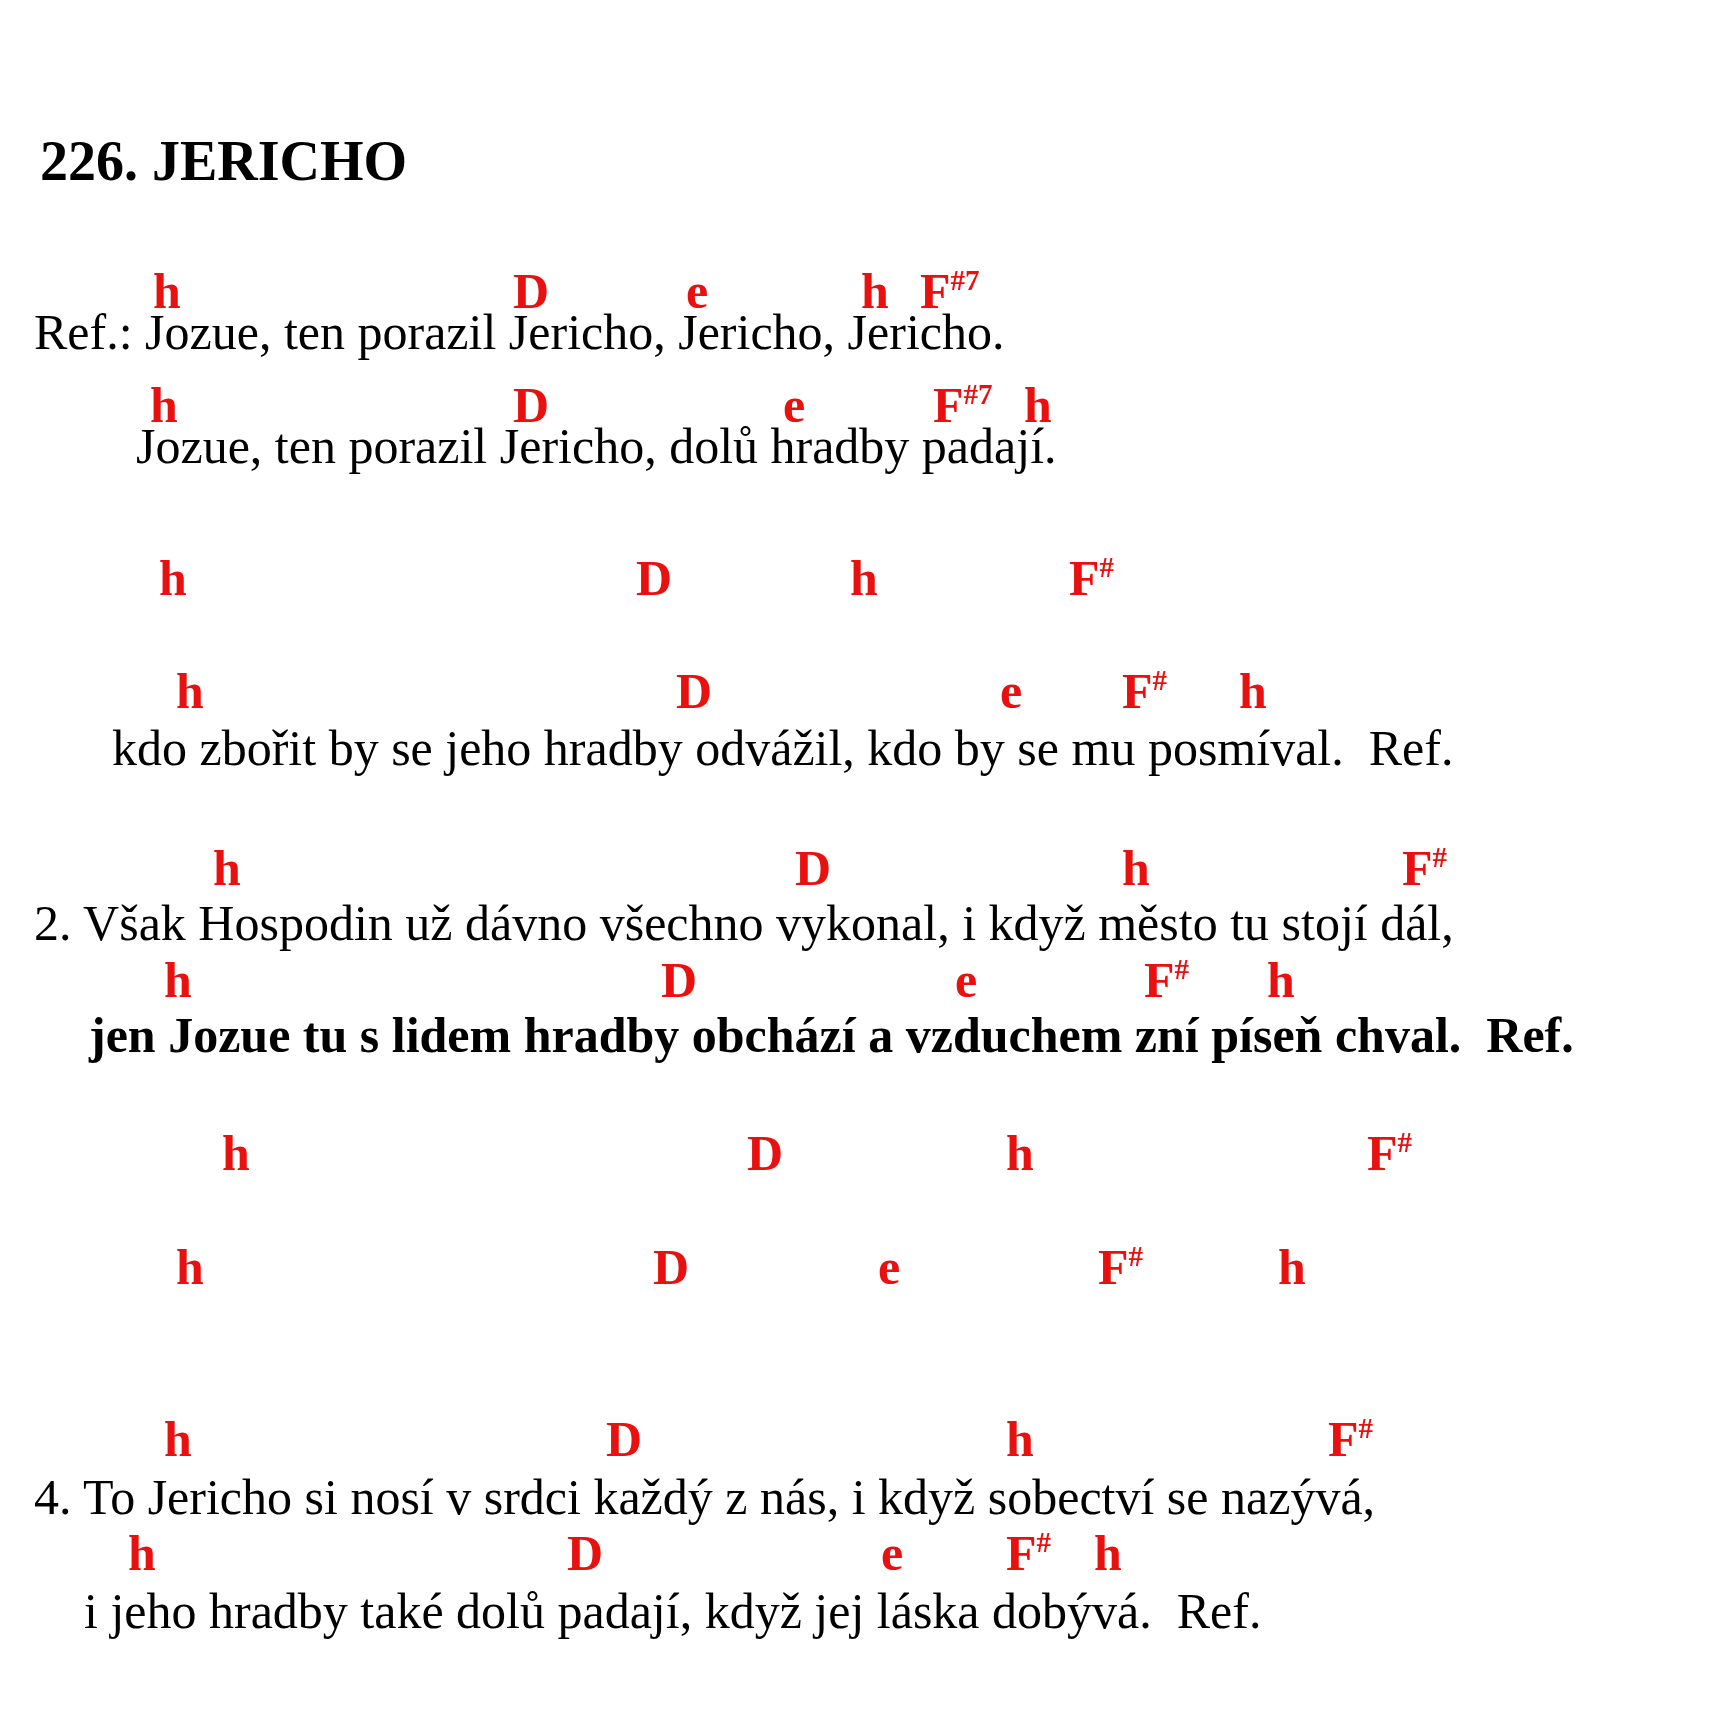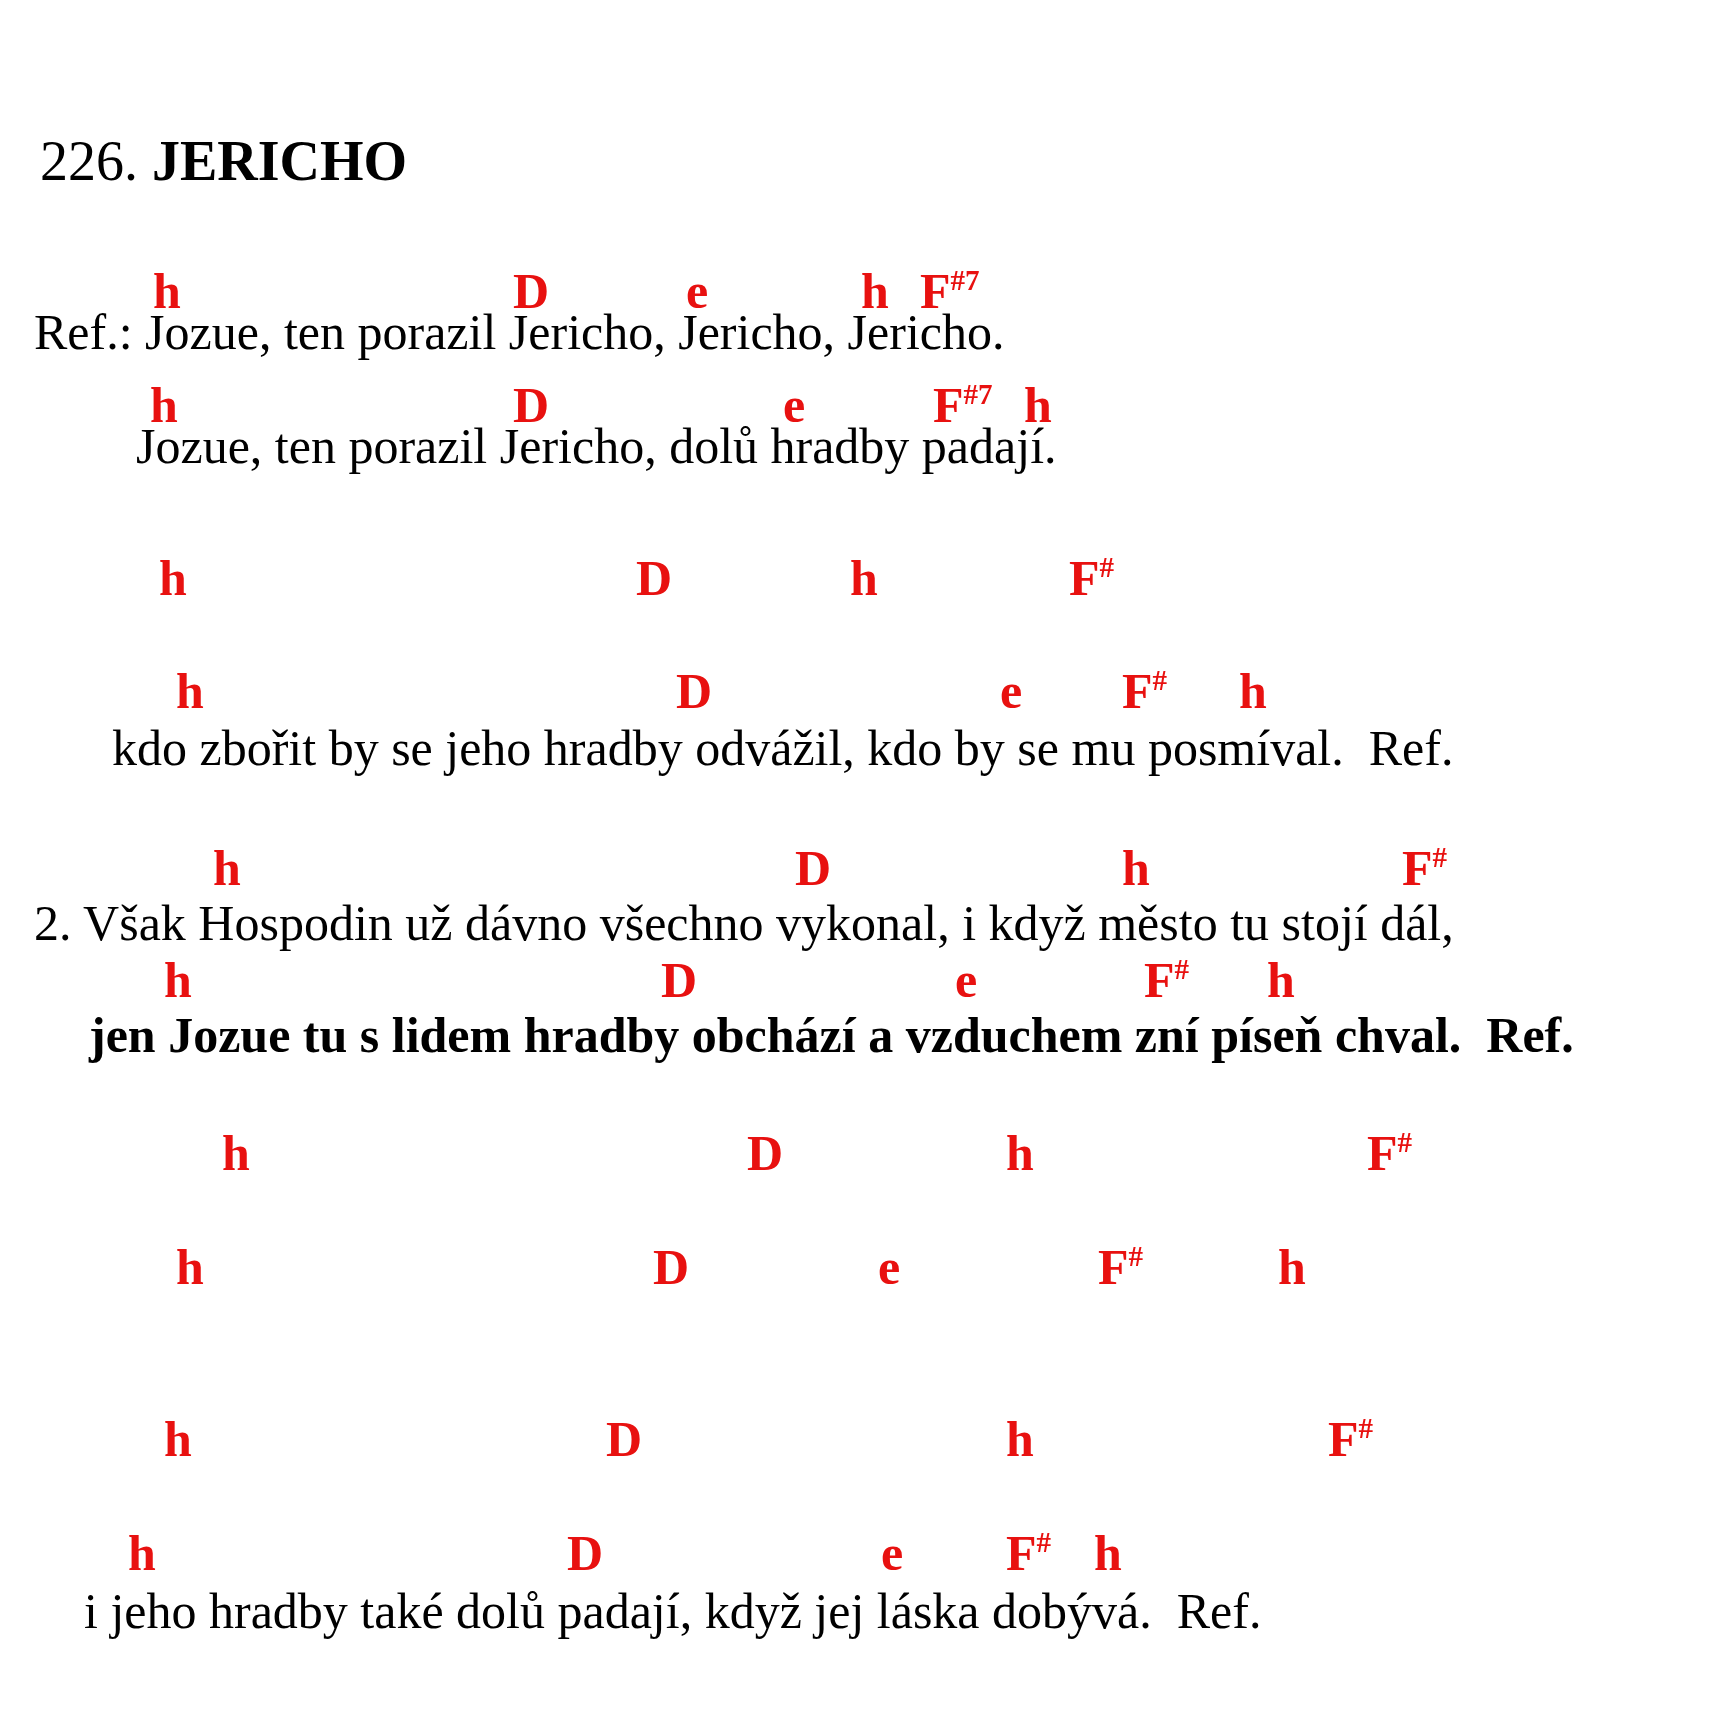--- a/index.html
+++ b/index.html
@@ -17,21 +17,21 @@
     overflow: hidden;
   }
   .title-line {
     position: absolute;
     left: 40px;
     top: 133px;
     font-size: 56px;
     line-height: 1;
     white-space: pre;
   }
-  .song-number { font-weight: normal; }
+  .song-number { font-weight: bold; }
   .song-title  { font-weight: bold; }
   .chord-line {
     position: absolute;
     left: 0;
     width: 100%;
     height: 54px;
     font-size: 50px;
     line-height: 1;
     font-weight: bold;
     color: var(--chord-color, #e81110);
@@ -117,20 +117,21 @@
       <span class="chord" style="left: 878px;"><span>e</span></span>
       <span class="chord" style="left: 1098px;"><span>F</span><span class="sup">#</span></span>
       <span class="chord" style="left: 1278px;"><span>h</span></span>
     </div>
     <div class="chord-line" style="top: 1414px;">
       <span class="chord" style="left: 164px;"><span>h</span></span>
       <span class="chord" style="left: 606px;"><span>D</span></span>
       <span class="chord" style="left: 1006px;"><span>h</span></span>
       <span class="chord" style="left: 1328px;"><span>F</span><span class="sup">#</span></span>
     </div>
+    <div class="lyric-line" style="top: 1472px; left: 34px;">4. To Jericho si nosí v srdci každý z nás, i když sobectví se nazývá,</div>
     <div class="chord-line" style="top: 1528px;">
       <span class="chord" style="left: 128px;"><span>h</span></span>
       <span class="chord" style="left: 567px;"><span>D</span></span>
       <span class="chord" style="left: 881px;"><span>e</span></span>
       <span class="chord" style="left: 1006px;"><span>F</span><span class="sup">#</span></span>
       <span class="chord" style="left: 1094px;"><span>h</span></span>
     </div>
     <div class="lyric-line" style="top: 1586px; left: 84px;">i jeho hradby také dolů padají, když jej láska dobývá.  Ref.</div>
   </div>
 

